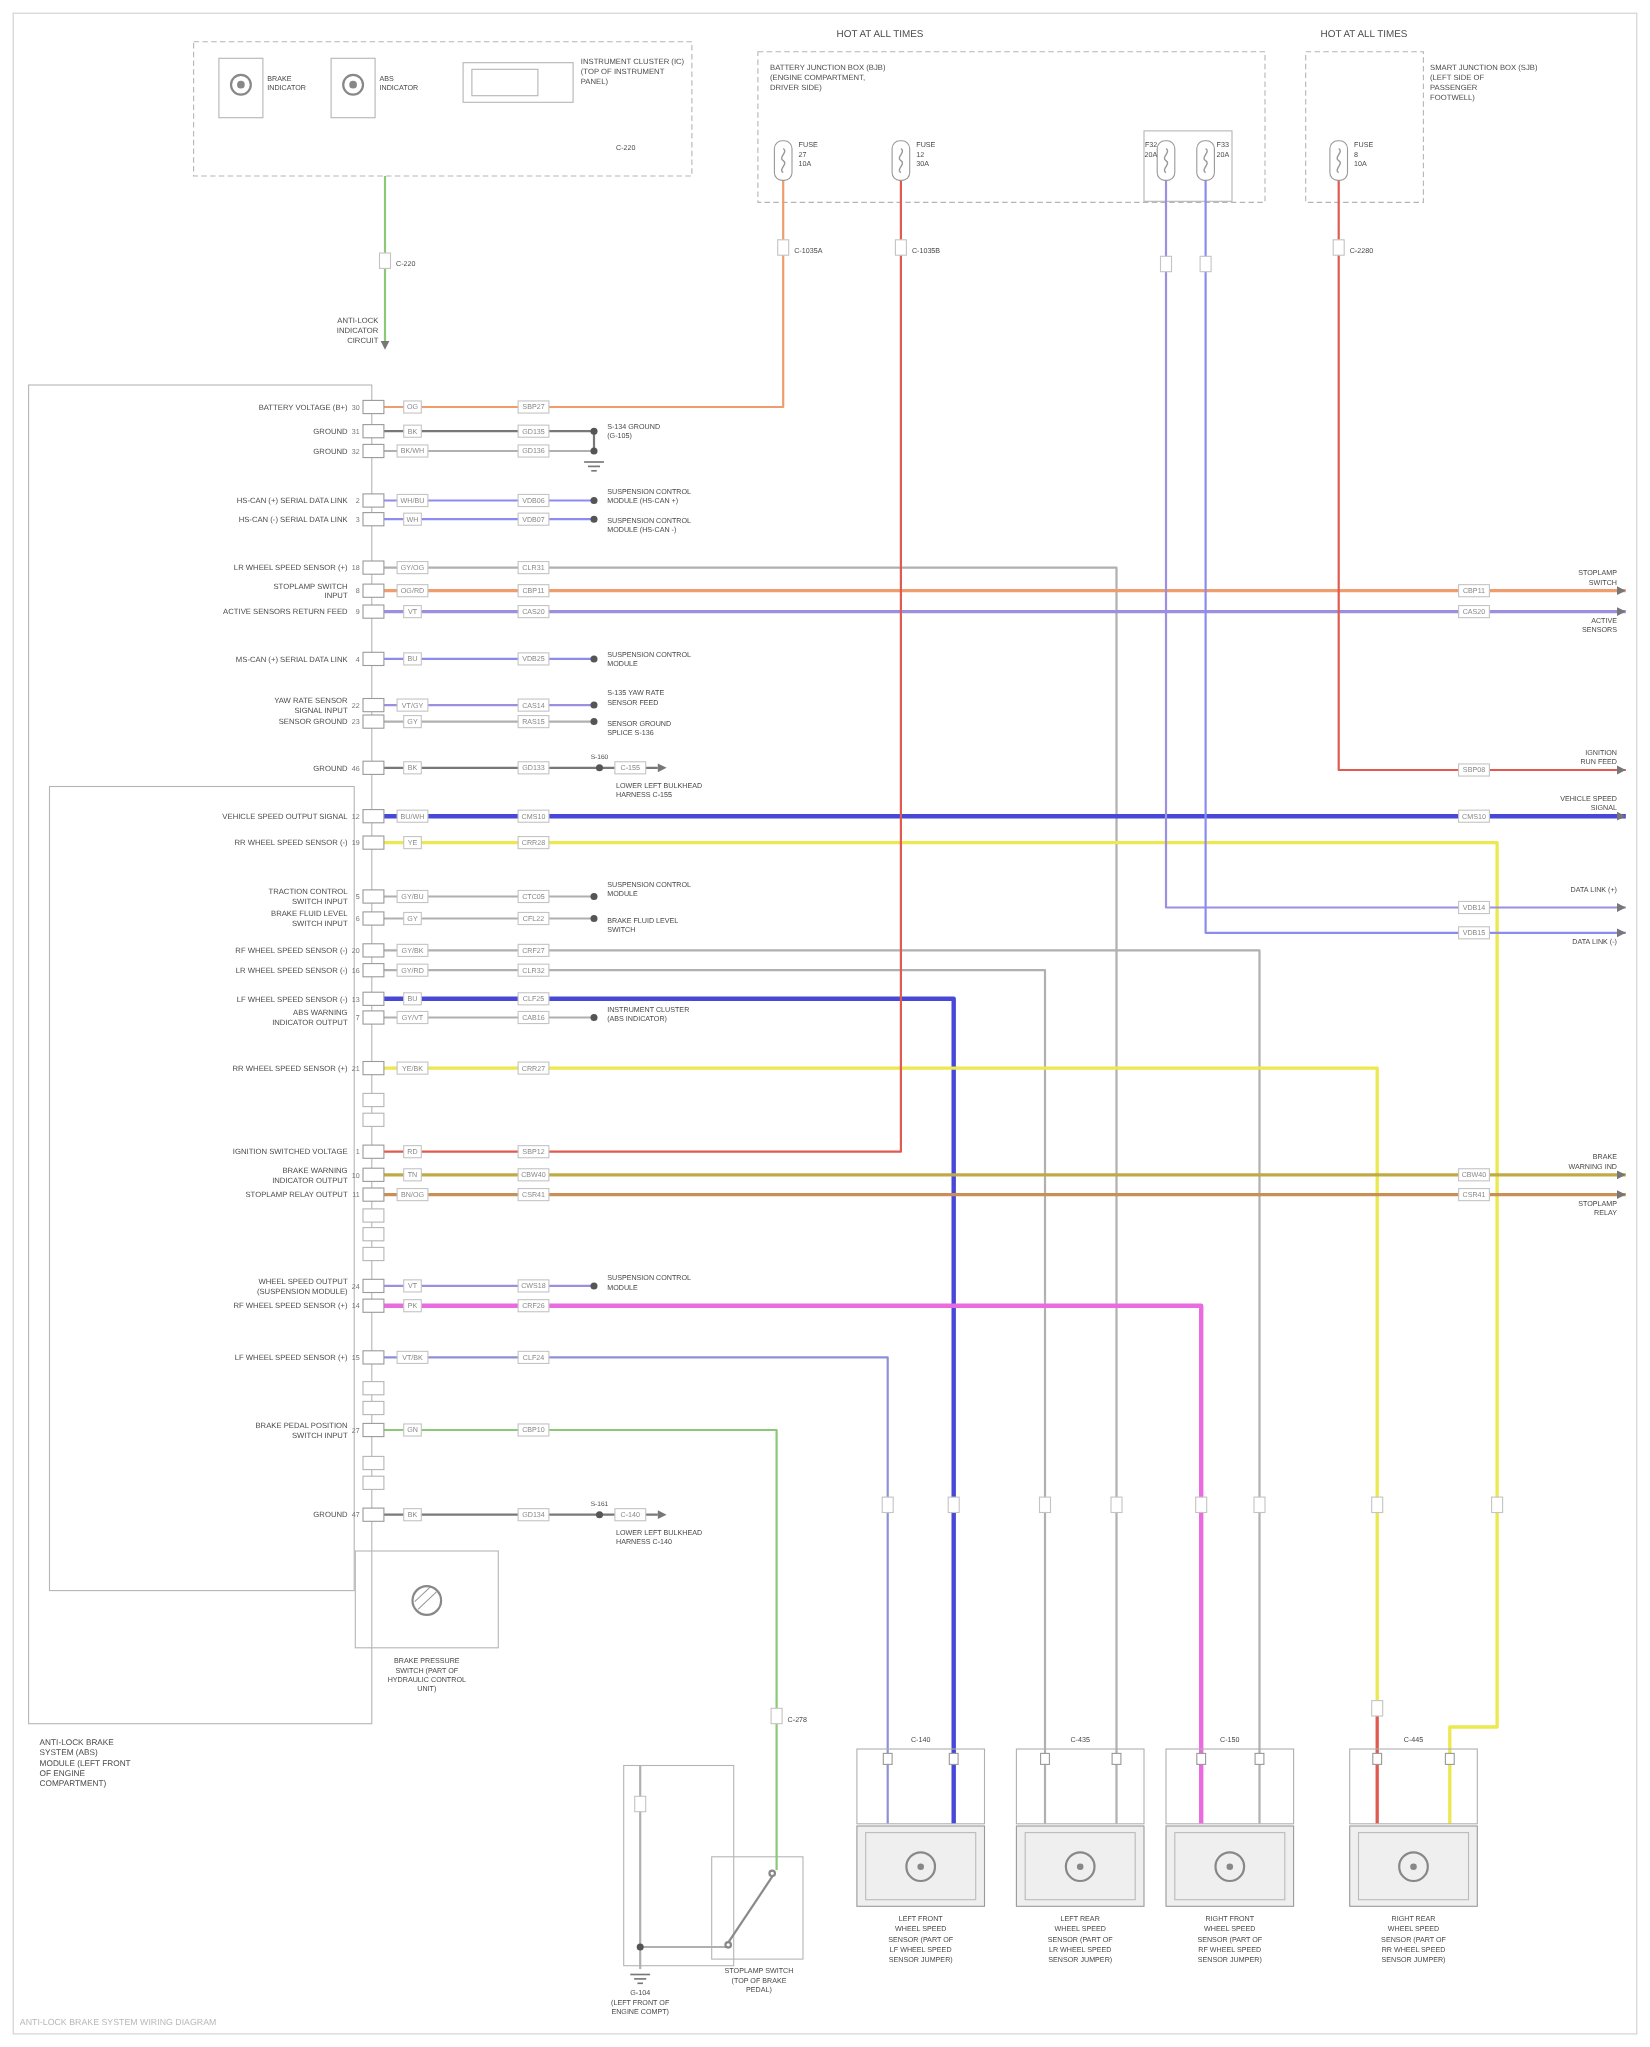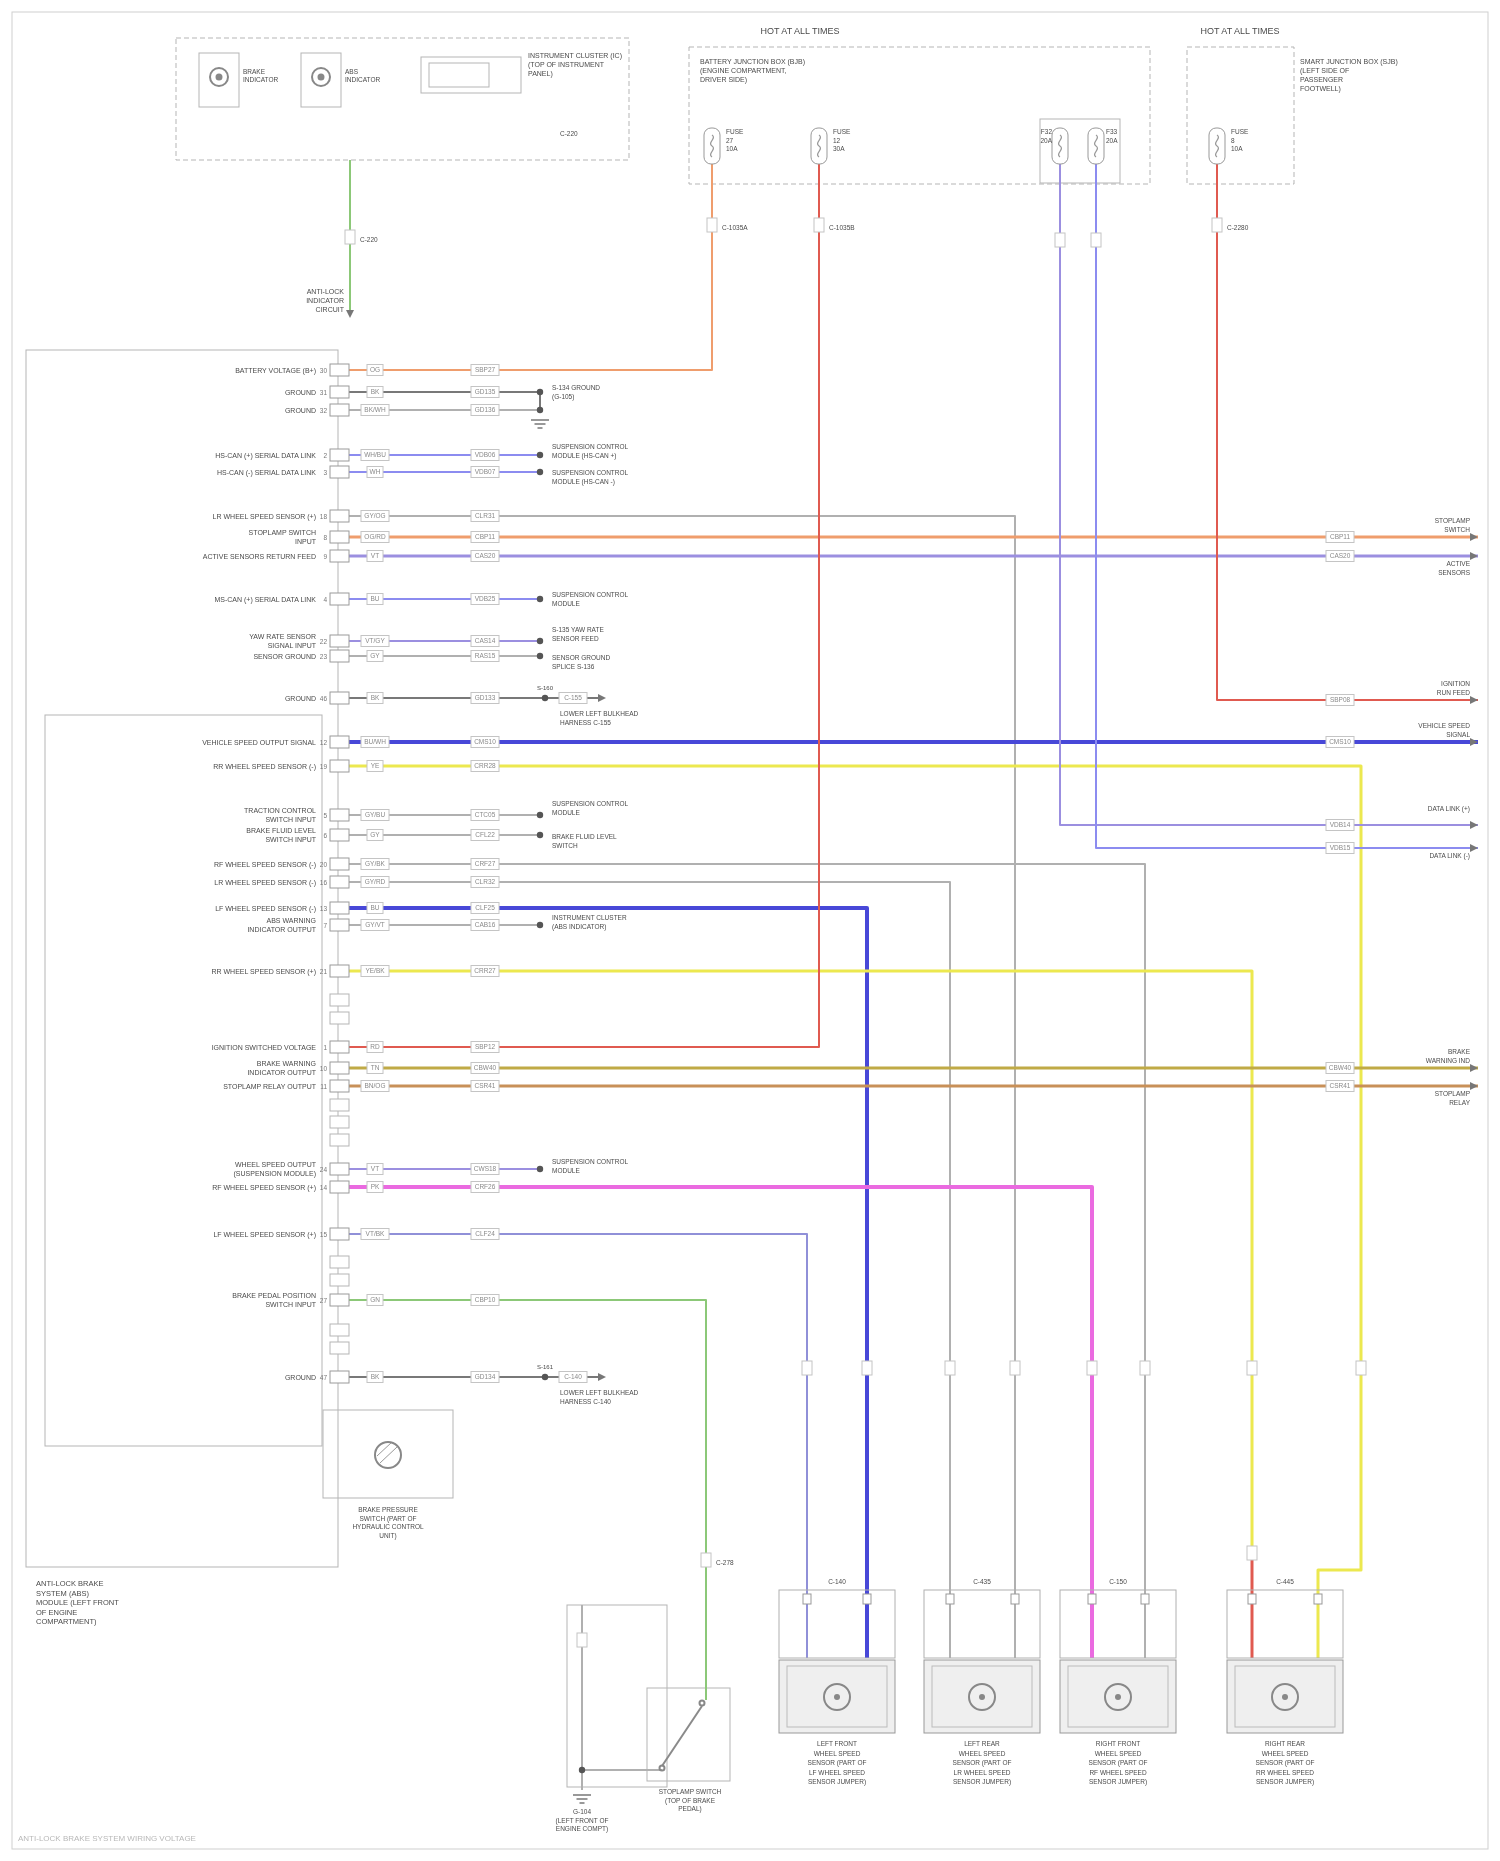--- a/index.html
+++ b/index.html
@@ -511,14 +511,14 @@
       <rect x="1235" y="1666" width="100" height="61" fill="none" stroke="#bbb"></rect>
       <circle cx="1285" cy="1697" r="13" fill="none" stroke="#888" stroke-width="2"></circle>
       <circle cx="1285" cy="1697" r="3" fill="#888"></circle>
       <text x="1285" y="1584" font-size="6.5" text-anchor="middle" fill="#4a4a4a">C-445</text>
       <text x="1285" y="1746" font-size="6.5" text-anchor="middle" fill="#4a4a4a">RIGHT REAR</text>
       <text x="1285" y="1755.5" font-size="6.5" text-anchor="middle" fill="#4a4a4a">WHEEL SPEED</text>
       <text x="1285" y="1765" font-size="6.5" text-anchor="middle" fill="#4a4a4a">SENSOR (PART OF</text>
       <text x="1285" y="1774.5" font-size="6.5" text-anchor="middle" fill="#4a4a4a">RR WHEEL SPEED</text>
       <text x="1285" y="1784" font-size="6.5" text-anchor="middle" fill="#4a4a4a">SENSOR JUMPER)</text>
     </svg>
-  <div class="sheet-label">ANTI-LOCK BRAKE SYSTEM WIRING VOLTAGE</div>
+  <div class="sheet-label">ANTI-LOCK BRAKE SYSTEM WIRING DIAGRAM</div>
 </div>
 
 </body></html>

